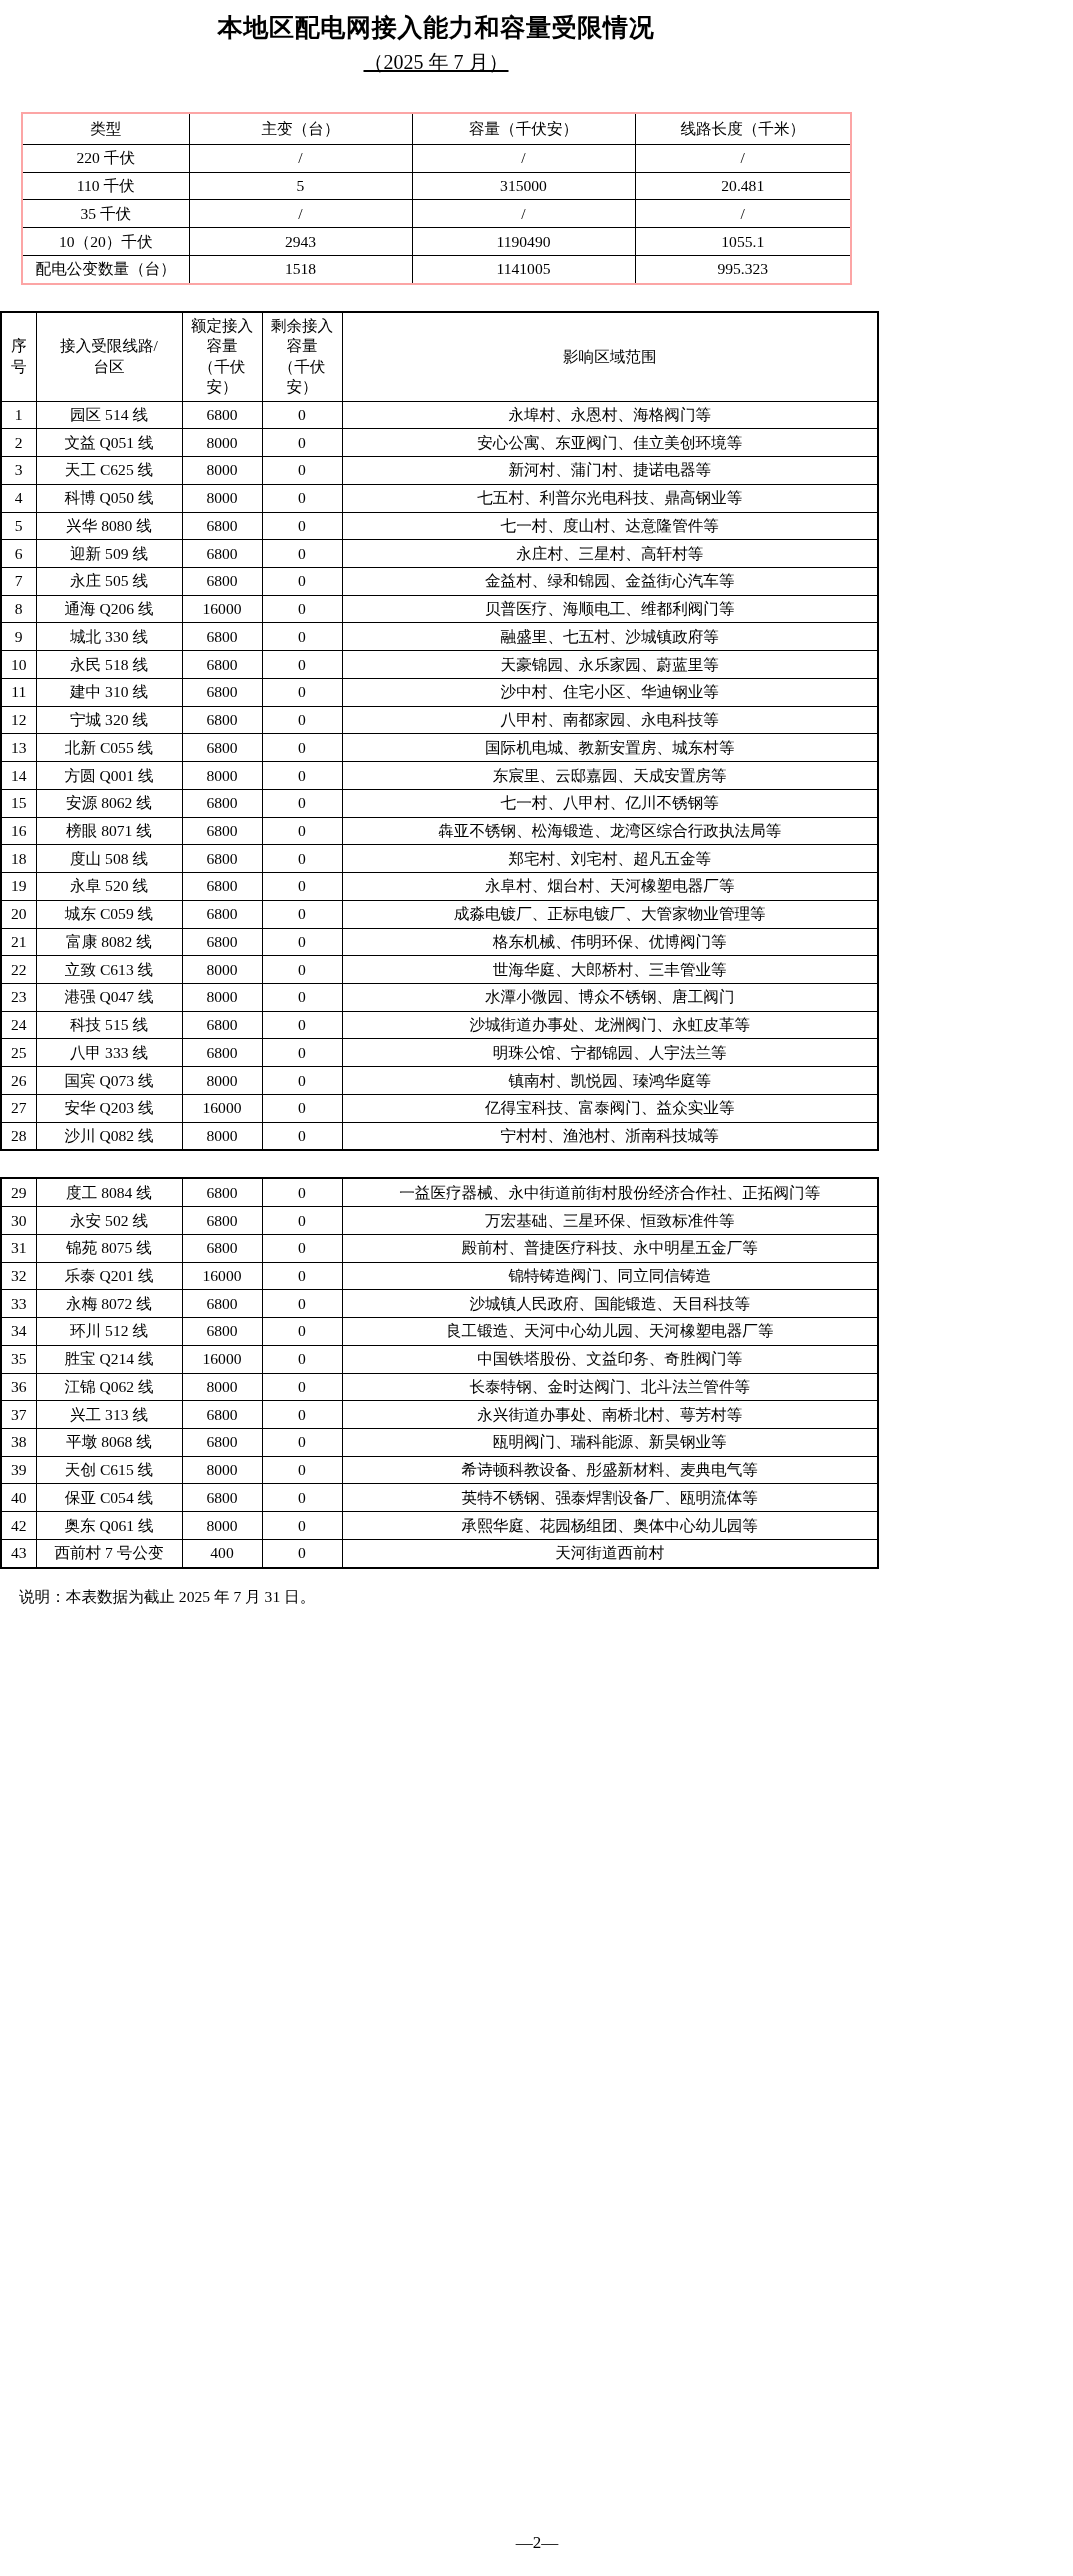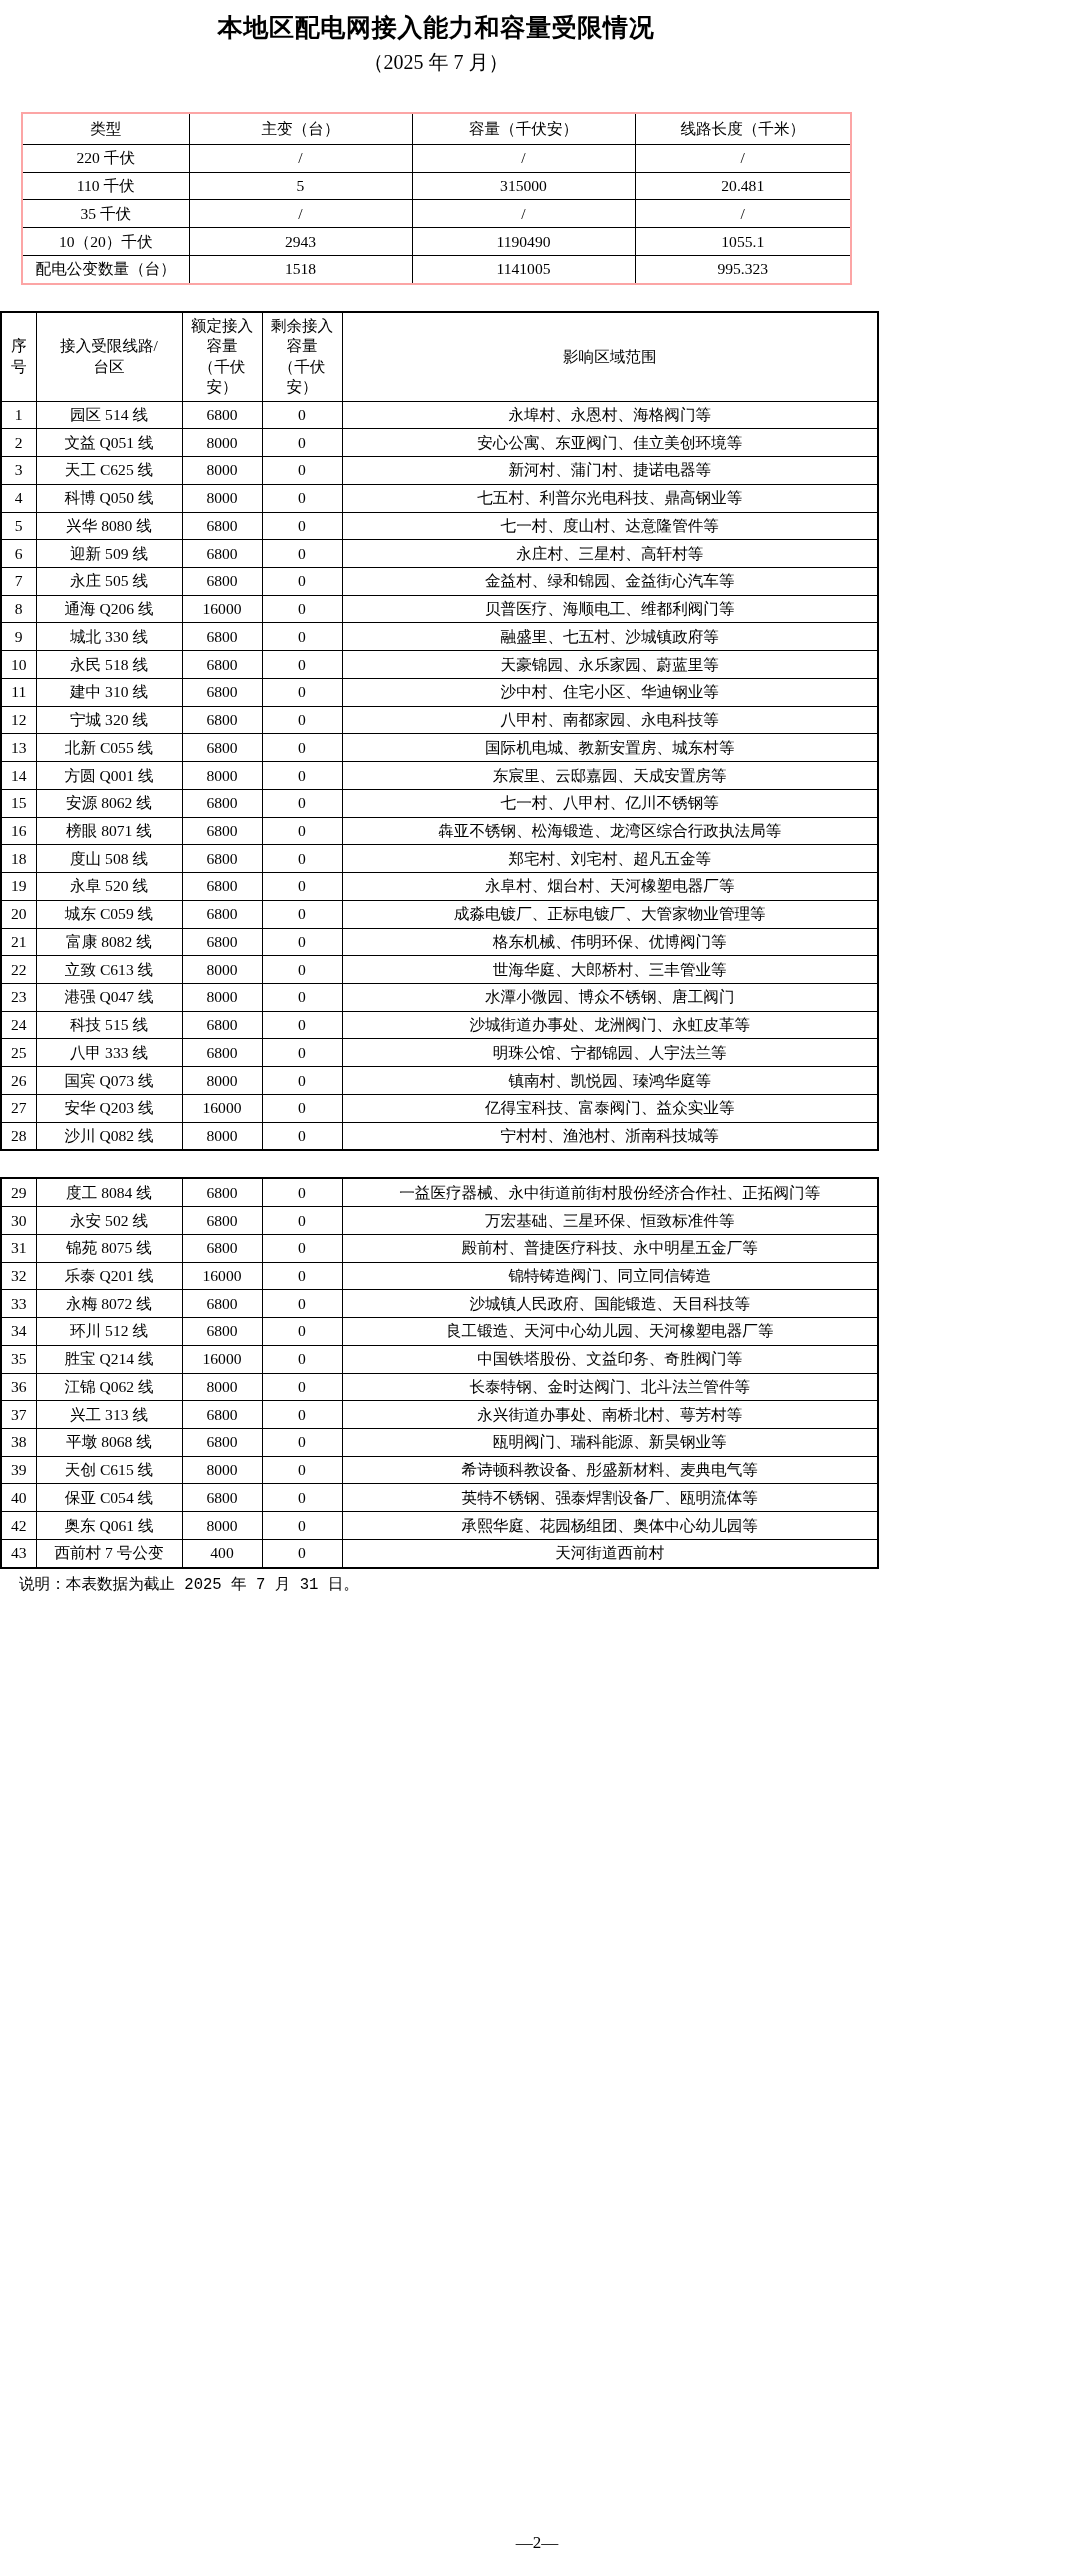--- a/index.html
+++ b/index.html
@@ -30,20 +30,21 @@
     letter-spacing: 0.7px;
     padding-top: 12px;
     line-height: 1.25;
   }
   .doc-subtitle {
     text-align: center;
     font-size: 20px;
     font-weight: normal;
     padding-top: 6.8px;
     line-height: 1.25;
+    text-decoration: underline;
   }
 
   
   .tbl {
     border-collapse: collapse;
     table-layout: fixed;
     font-size: 15.6px;
     line-height: 1.28;
   }
   .tbl td, .tbl th {
@@ -100,27 +101,26 @@
   .c-area { width: 536px; }
 
   .two-line td { height: 57px; }
   .tall-43 td { height: 76px; }
 
   .cell-area { padding-left: 5.4px; padding-right: 5.4px; }
 
   
   .note {
     width: 877px;
-    margin: 6px auto 0 auto;
+    margin: 17px auto 0 auto;
     font-size: 15.6px;
     text-align: left;
     padding-left: 19px;
     box-sizing: border-box;
     line-height: 1.4;
-    font-family: Liberation Mono, monospace;
   }
 
   
   .page-number {
     position: absolute;
     bottom: 23px;
     left: 0;
     width: 1074px;
     text-align: center;
     font-size: 17px;

